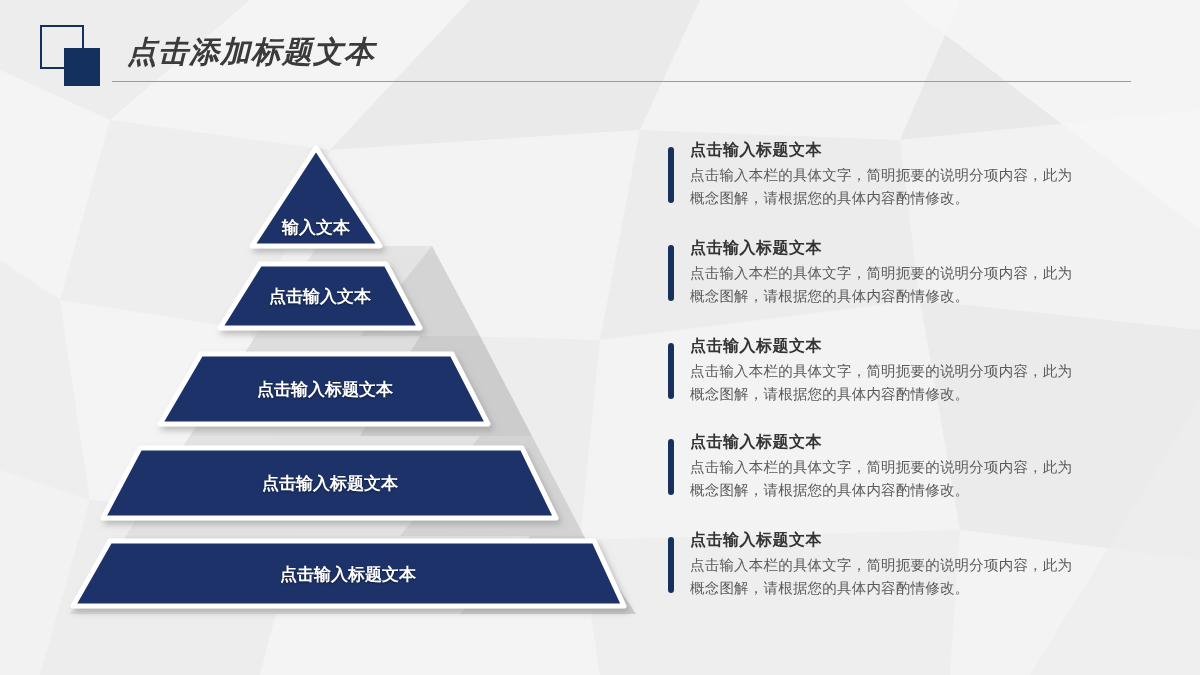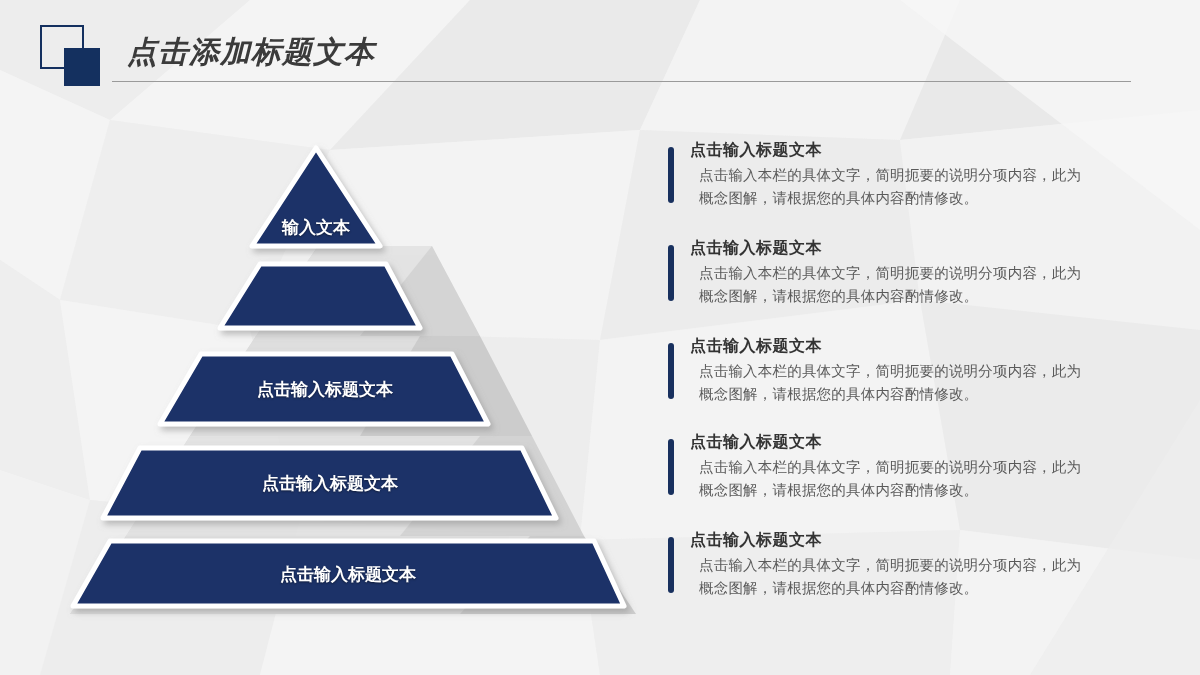--- a/index.html
+++ b/index.html
@@ -139,21 +139,20 @@
   }
   .block-body {
     position: absolute;
     left: 22px;
     top: 24px;
     width: 392px;
     font-size: 14.5px;
     line-height: 23px;
     color: #5a5a5a;
     letter-spacing: 0.2px;
-    margin-left: 9px;
   }
 </style>
 </head>
 <body>
 
 <div id="slide">
 
   <svg class="bg-poly" viewBox="0 0 1200 675" preserveAspectRatio="none">
     <rect x="0" y="0" width="1200" height="675" fill="#f1f1f1"></rect>
     <polygon points="0,0 250,0 110,120 0,70" fill="#ededed"></polygon>
@@ -216,20 +215,21 @@
       <polygon filter="url(#tshadow)" points="200,128 326,128 360,192 160,192" fill="#1b3068" stroke="#ffffff" stroke-width="5" stroke-linejoin="round"></polygon>
 
       <polygon filter="url(#tshadow)" points="141,218 392,218 428,288 100,288" fill="#1b3068" stroke="#ffffff" stroke-width="5" stroke-linejoin="round"></polygon>
 
       <polygon filter="url(#tshadow)" points="80,312 462,312 496,382 43,382" fill="#1b3068" stroke="#ffffff" stroke-width="5" stroke-linejoin="round"></polygon>
 
       <polygon filter="url(#tshadow)" points="50,405 534,405 564,470 13,470" fill="#1b3068" stroke="#ffffff" stroke-width="5" stroke-linejoin="round"></polygon>
     </svg>
 
     <div class="tier-label" style="left:196px; top:80px; width:120px; font-size:17px;">输入文本</div>
+    <div class="tier-label" style="left:180px; top:149px; width:160px; font-size:17px;">点击输入文本</div>
     <div class="tier-label" style="left:155px; top:242px; width:220px; font-size:17px;">点击输入标题文本</div>
     <div class="tier-label" style="left:160px; top:336px; width:220px; font-size:17px;">点击输入标题文本</div>
     <div class="tier-label" style="left:178px; top:427px; width:220px; font-size:17px;">点击输入标题文本</div>
   </div>
 
   <div class="blocks">
 
     <div class="block" style="top:0px;">
       <div class="block-bar"></div>
       <div class="block-title">点击输入标题文本</div>

